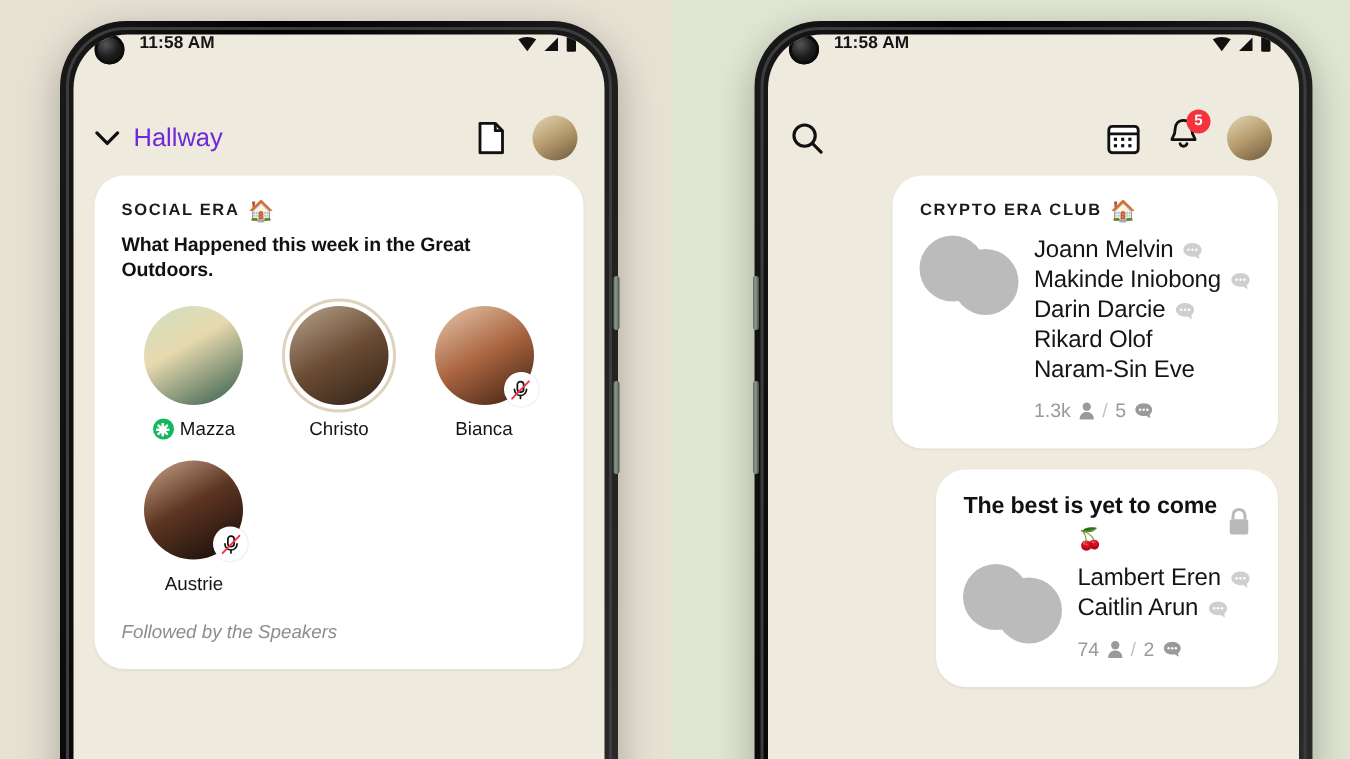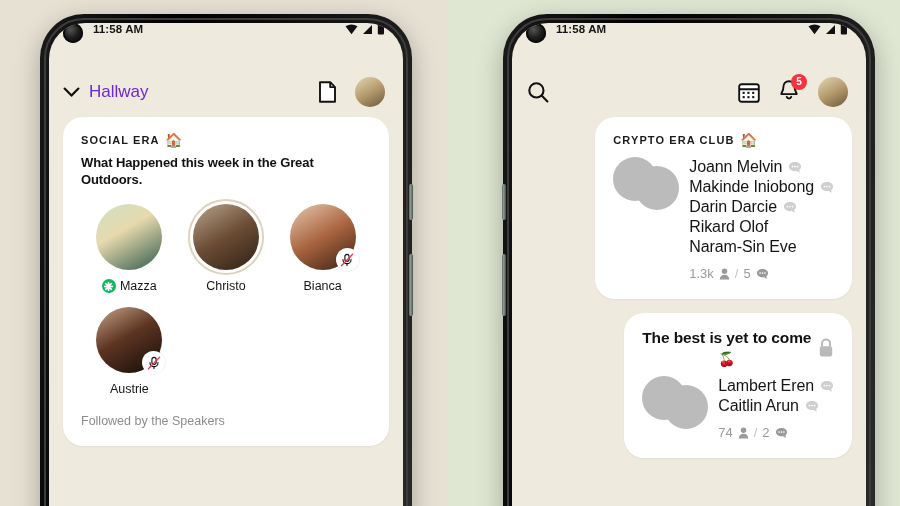--- a/index.html
+++ b/index.html
@@ -134,21 +134,21 @@
     box-shadow: 0 0 0 1px rgba(0,0,0,.05);
   }
   .spk-name-row { margin-top: 9px; display: flex; align-items: center; gap: 4px; }
   .spk-name { font-size: 12.5px; font-weight: 500; color: #161616; }
   .star-badge {
     width: 14px; height: 14px; border-radius: 50%;
     background: #0fb95c;
     display: flex; align-items: center; justify-content: center;
     flex: 0 0 auto;
   }
-  .footnote { margin-top: 18px; font-size: 12.5px; color: #8d8d8d; }
+  .footnote { margin-top: 18px; font-size: 12.5px; color: #8d8d8d; font-style: italic; }
 
   
   .talk-body { margin-top: 10px; display: flex; align-items: flex-start; gap: 14px; }
   .pair { position: relative; width: 62px; height: 52px; flex: 0 0 auto; }
   .pair .p {
     position: absolute; width: 44px; height: 44px; border-radius: 50%;
     overflow: hidden; background: #bbb;
   }
   .pair .p.a { left: 0; top: 0; z-index: 2; }
   .pair .p.b { left: 22px; top: 9px; z-index: 1; }

